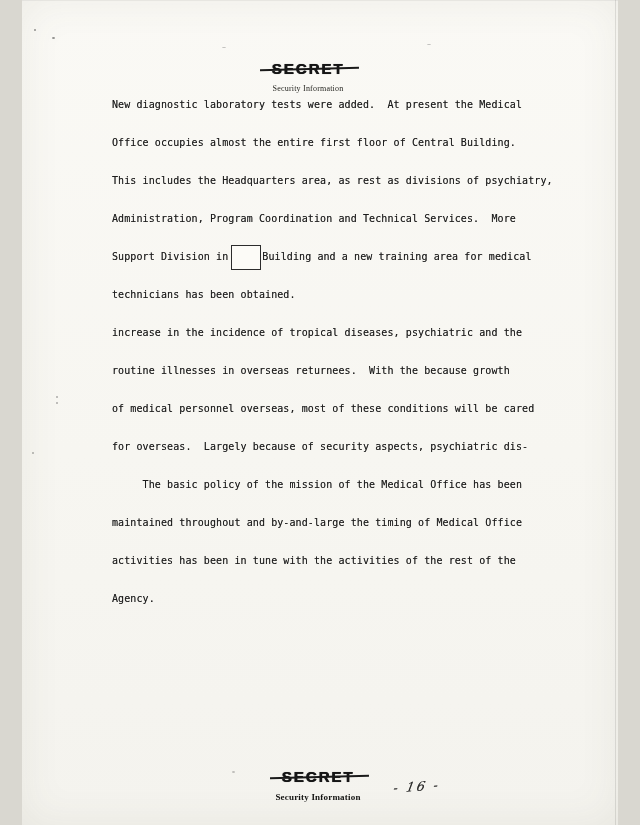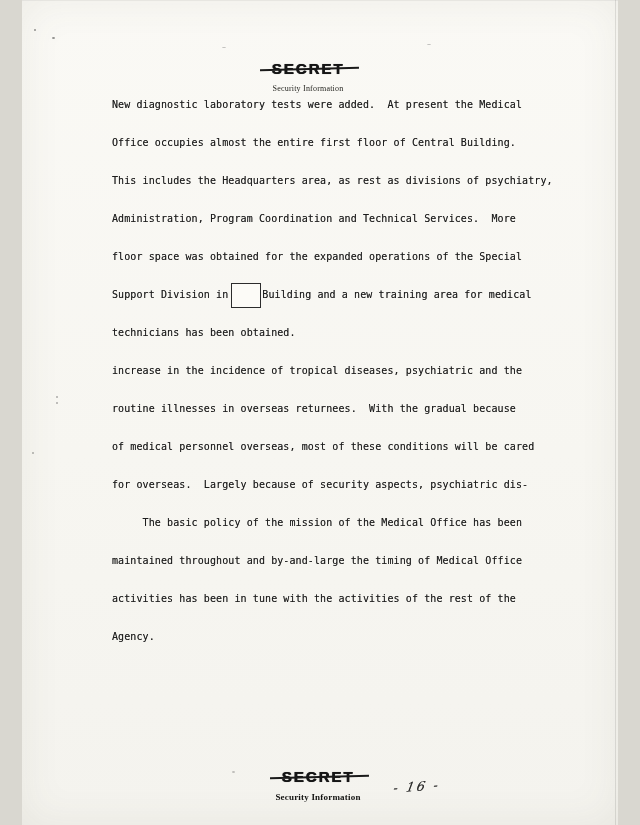--- a/index.html
+++ b/index.html
@@ -78,25 +78,24 @@
   <div class="stamp header-stamp">
     <div class="secret">SECRET</div>
     <div class="sec-info">Security Information</div>
   </div>
 
   <div class="body-lines">
       <div class="line">New diagnostic laboratory tests were added.  At present the Medical</div>
       <div class="line">Office occupies almost the entire first floor of Central Building.</div>
       <div class="line">This includes the Headquarters area, as rest as divisions of psychiatry,</div>
       <div class="line">Administration, Program Coordination and Technical Services.  More</div>
-      <div class="line">floor space was obtained for the expanded operations of the Special</div>
       <div class="line"><span>Support Division in</span><span class="redaction-box"></span><span>Building and a new training area for medical</span></div>
       <div class="line">technicians has been obtained.</div>
       <div class="line">increase in the incidence of tropical diseases, psychiatric and the</div>
-      <div class="line">routine illnesses in overseas returnees.  With the gradual because</div>
+      <div class="line">routine illnesses in overseas returnees.  With the because growth</div>
       <div class="line">of medical personnel overseas, most of these conditions will be cared</div>
       <div class="line">for overseas.  Largely because of security aspects, psychiatric dis-</div>
       <div class="line">     The basic policy of the mission of the Medical Office has been</div>
       <div class="line">maintained throughout and by-and-large the timing of Medical Office</div>
       <div class="line">activities has been in tune with the activities of the rest of the</div>
       <div class="line">Agency.</div>
     </div>
 
   <div class="stamp footer-stamp">
     <div class="secret">SECRET</div>

